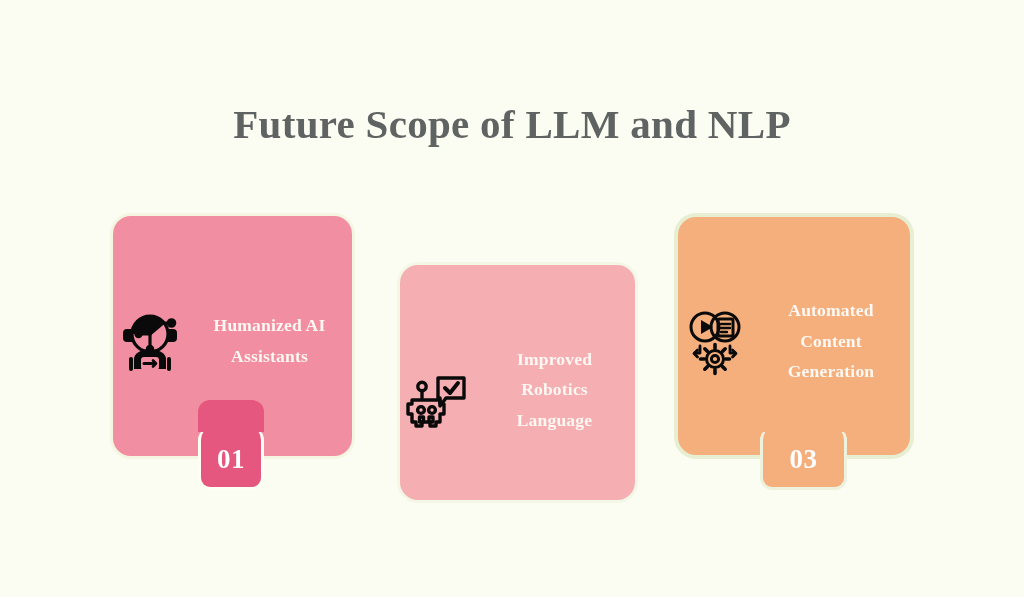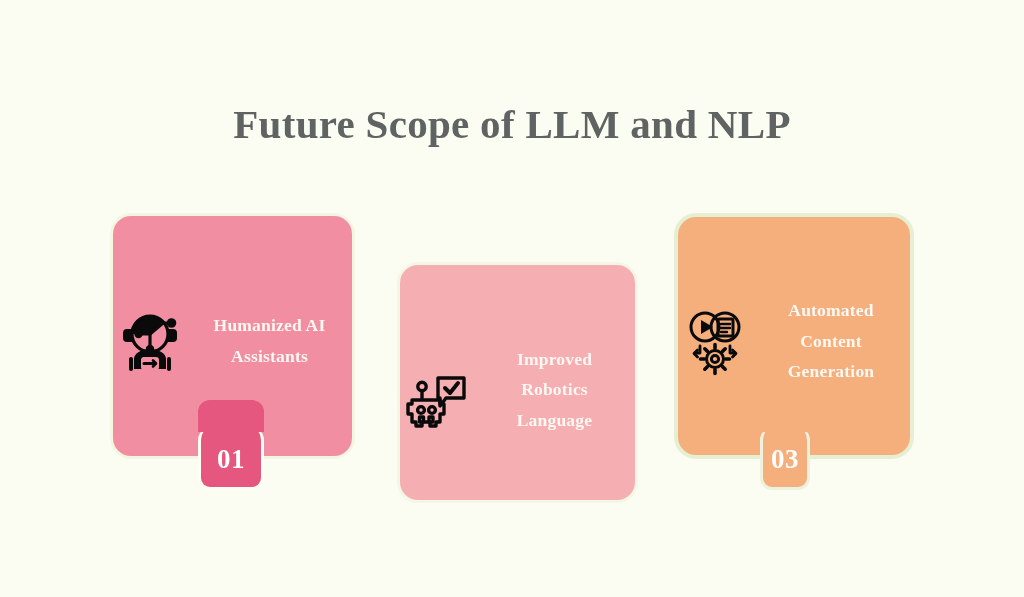--- a/index.html
+++ b/index.html
@@ -166,21 +166,21 @@
     height: 30px;
     background: #EC7F7F;
     border-radius: 0 0 12px 12px;
     z-index: -1;
   }
 
   
   .badge-3 {
     left: 760px;
     top: 428px;
-    width: 50px;
+    width: 87px;
     height: 62px;
     background: #F5AF7D;
     border: 3px solid #EDF2DF;
     border-top: none;
     border-radius: 12px;
     z-index: 5;
     padding-top: 4px;
   }
   .badge-3::before {
     content: "";

